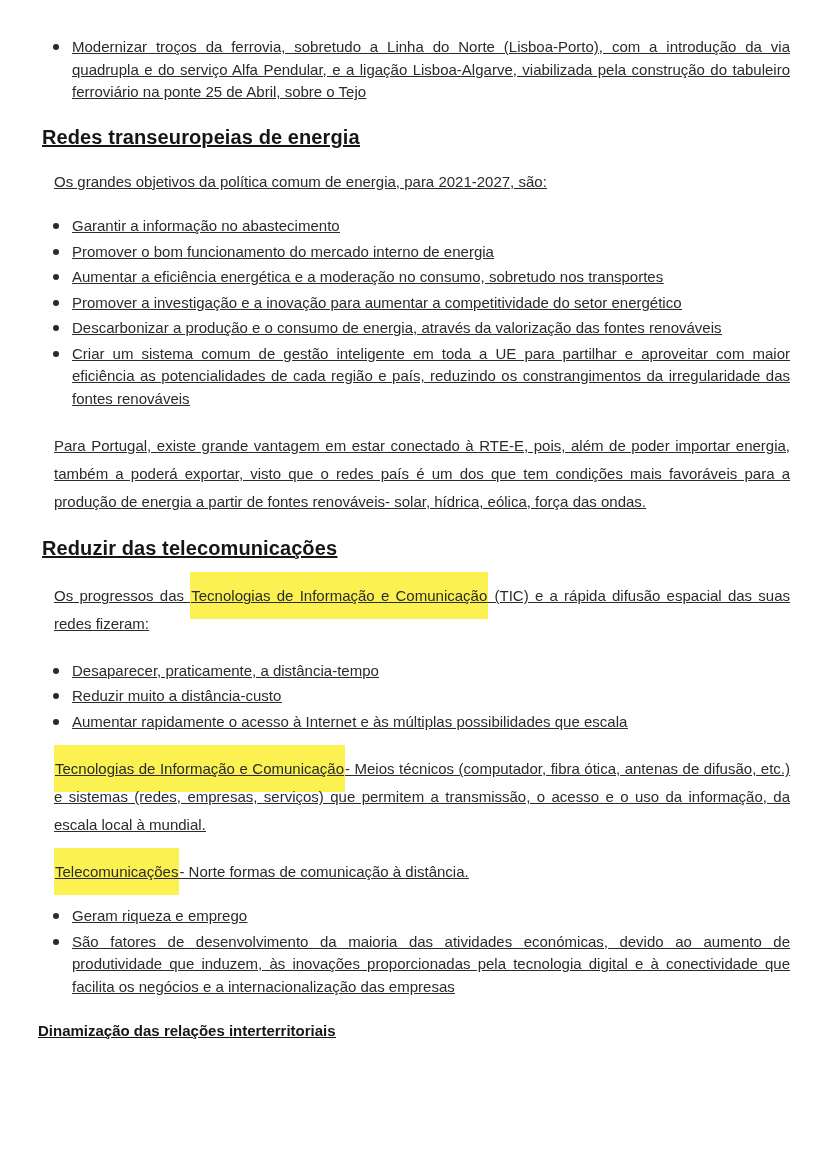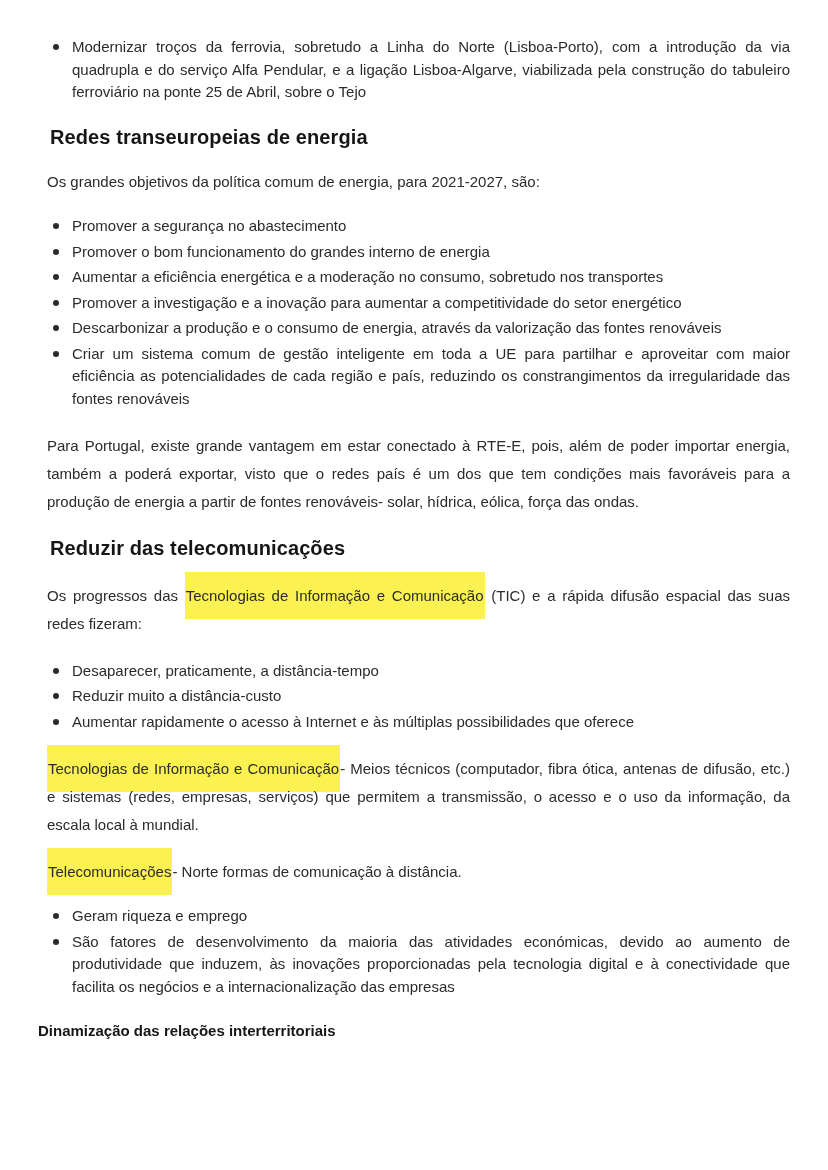--- a/index.html
+++ b/index.html
@@ -1,43 +1,43 @@
 <!DOCTYPE html>
 <html style="--bg: #ffffff; --text: #2b2b2b; --heading: #161616; --hl: #fbf151;"><head>
 <meta charset="utf-8">
 <style>
   :root {
     --bg: #ffffff;
     --text: #2b2b2b;
     --heading: #161616;
     --hl: #fbf151;
   }
-  * { box-sizing: border-box; }
+  * { box-sizing: border-box; text-decoration: underline; }
   html, body { margin: 0; padding: 0; background: #ffffff; }
   .page {
     width: 828px;
     min-height: 1170px;
     background: var(--bg);
     padding: 36px 38px 40px 38px;
     font-family: "Liberation Sans", sans-serif;
     font-size: 15px;
     color: var(--text);
     -webkit-font-smoothing: antialiased;
   }
   p {
-    margin: 0 0 22px 9px;
+    margin: 0 0 22px 16px;
     text-align: justify;
     line-height: 1.5;
   }
   p.loose { line-height: 1.85; }
   h2 {
     font-size: 20px;
     font-weight: 700;
     color: var(--heading);
-    margin: 6px 0 22px 12px;
+    margin: 6px 0 22px 4px;
     letter-spacing: 0.1px;
   }
   ul.bullets {
     list-style: none;
     margin: 0 0 22px 0;
     padding: 0 0 0 34px;
   }
   ul.bullets li {
     position: relative;
     text-align: justify;
@@ -73,38 +73,38 @@
 
   <ul class="bullets">
     <li><span>Modernizar troços da ferrovia, sobretudo a Linha do Norte (Lisboa-Porto), com a introdução da via quadrupla e do serviço Alfa Pendular, e a ligação Lisboa-Algarve, viabilizada pela construção do tabuleiro ferroviário na ponte 25 de Abril, sobre o Tejo</span></li>
   </ul>
 
   <h2>Redes transeuropeias de energia</h2>
 
   <p>Os grandes objetivos da política comum de energia, para 2021-2027, são:</p>
 
   <ul class="bullets">
-    <li><span>Promover a segurança no abastecimento</span></li>
-    <li><span>Promover o bom funcionamento do grandes interno de energia</span></li>
+    <li><span>Garantir a informação no abastecimento</span></li>
+    <li><span>Promover o bom funcionamento do mercado interno de energia</span></li>
     <li><span>Aumentar a eficiência energética e a moderação no consumo, sobretudo nos transportes</span></li>
     <li><span>Promover a investigação e a inovação para aumentar a competitividade do setor energético</span></li>
     <li><span>Descarbonizar a produção e o consumo de energia, através da valorização das fontes renováveis</span></li>
     <li><span>Criar um sistema comum de gestão inteligente em toda a UE para partilhar e aproveitar com maior eficiência as potencialidades de cada região e país, reduzindo os constrangimentos da irregularidade das fontes renováveis</span></li>
   </ul>
 
   <p class="loose">Para Portugal, existe grande vantagem em estar conectado à RTE-E, pois, além de poder importar energia, também a poderá exportar, visto que o redes país é um dos que tem condições mais favoráveis para a produção de energia a partir de fontes renováveis- solar, hídrica, eólica, força das ondas.</p>
 
   <h2>Reduzir das telecomunicações</h2>
 
   <p class="loose"><span>Os progressos das </span><mark class="hl">Tecnologias de Informação e Comunicação</mark><span> (TIC) e a rápida difusão espacial das suas redes fizeram:</span></p>
 
   <ul class="bullets">
     <li><span>Desaparecer, praticamente, a distância-tempo</span></li>
     <li><span>Reduzir muito a distância-custo</span></li>
-    <li><span>Aumentar rapidamente o acesso à Internet e às múltiplas possibilidades que oferece</span></li>
+    <li><span>Aumentar rapidamente o acesso à Internet e às múltiplas possibilidades que escala</span></li>
   </ul>
 
   <p class="loose"><mark class="hl">Tecnologias de Informação e Comunicação</mark><span>- Meios técnicos (computador, fibra ótica, antenas de difusão, etc.) e sistemas (redes, empresas, serviços) que permitem a transmissão, o acesso e o uso da informação, da escala local à mundial.</span></p>
 
   <p><mark class="hl">Telecomunicações</mark><span>- Norte formas de comunicação à distância.</span></p>
 
 
   <ul class="bullets">
     <li><span>Geram riqueza e emprego</span></li>
     <li><span>São fatores de desenvolvimento da maioria das atividades económicas, devido ao aumento de produtividade que induzem, às inovações proporcionadas pela tecnologia digital e à conectividade que facilita os negócios e a internacionalização das empresas</span></li>

